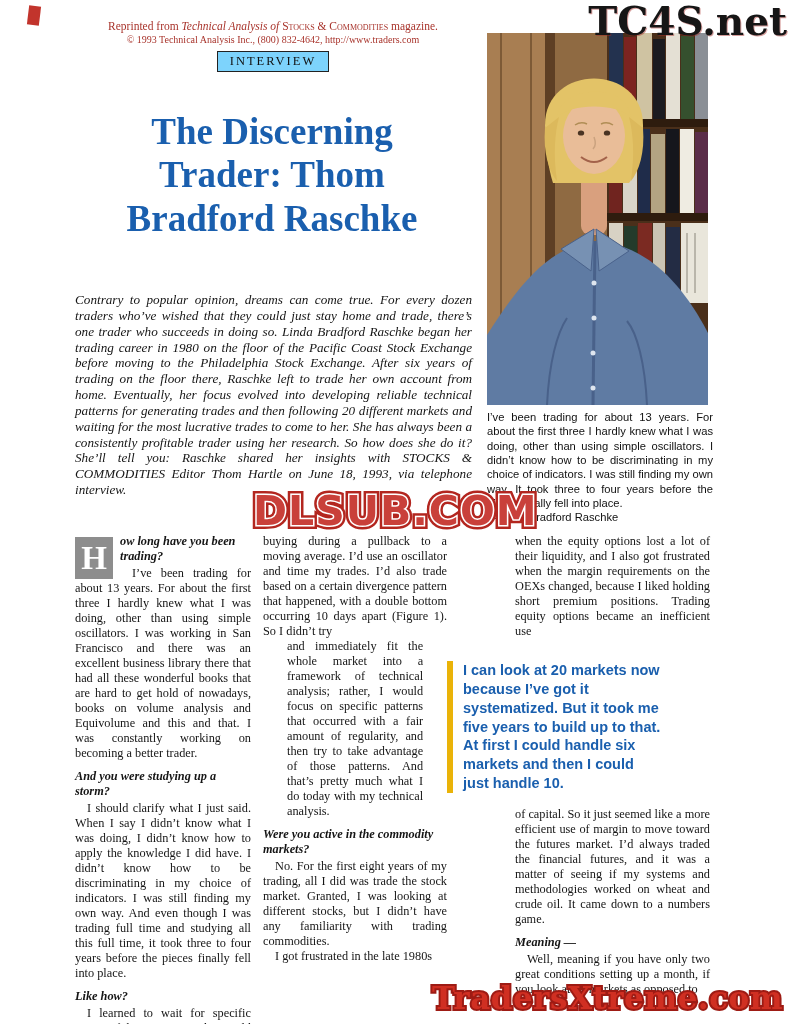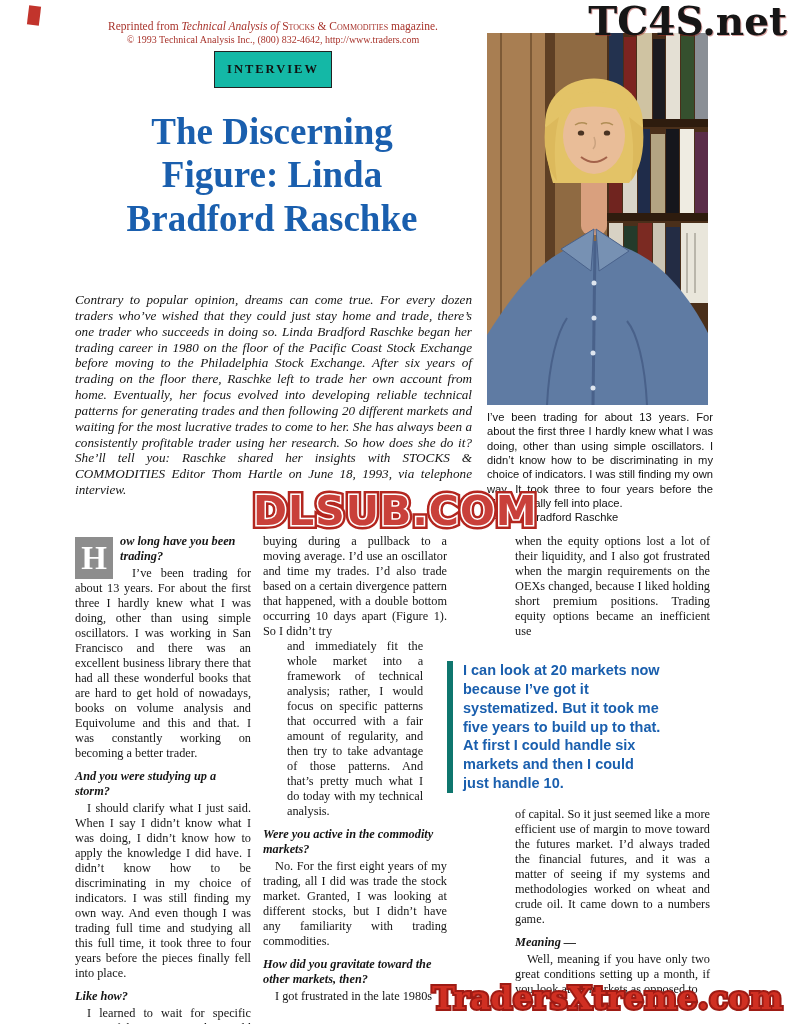--- a/index.html
+++ b/index.html
@@ -10,21 +10,21 @@
     font-family:"Liberation Serif",serif;color:#151515;
   }
   
   .corner-mark{position:absolute;left:28px;top:6px;width:12px;height:19px;background:#c2342c;transform:rotate(7deg);}
   .header{position:absolute;left:75px;top:20px;width:396px;text-align:center;color:#a8332b;}
   .header-line1{font-size:11.5px;}
   .header-line1 .it{font-style:italic;}
   .header-line1 .sc{font-variant:small-caps;}
   .header-line2{font-size:10px;margin-top:2px;}
   .badge-row{position:absolute;left:75px;top:51px;width:396px;text-align:center;}
-  .badge{display:inline-block;border:1.5px solid #222;padding:10px 12px;font-size:12.5px;font-weight:bold;letter-spacing:2px;color:#111;background:#14b8a6;}
+  .badge{display:inline-block;border:1.5px solid #222;padding:2px 12px;font-size:12.5px;font-weight:normal;letter-spacing:2px;color:#111;background:#7dd3fc;}
   
   .title{position:absolute;left:70px;top:110px;width:404px;text-align:center;color:#1a5fae;font-weight:bold;font-size:37px;line-height:1.17;}
   .title .tl{display:block;}
   
   .intro{position:absolute;left:75px;top:292px;width:397px;font-style:italic;font-size:13.2px;line-height:1.2;text-align:justify;}
   
   .photo{position:absolute;left:487px;top:33px;width:221px;height:372px;z-index:1;}
   .photo svg{display:block;width:100%;height:100%;}
   
   .caption{position:absolute;left:487px;top:410px;width:226px;font-family:"Liberation Sans",sans-serif;font-size:11.2px;line-height:1.28;text-align:justify;color:#111;}
@@ -50,21 +50,21 @@
   .a{text-indent:12px;}
   .a.cont{text-indent:0;}
   .a.narrow{width:74%;margin-left:24px;}
   .dropcap{
     float:left;width:38px;height:42px;background:#8d8d8d;color:#ffffff;
     font-weight:bold;font-style:normal;font-size:33px;line-height:42px;text-align:center;
     margin:3px 7px 1px 0;
   }
   .pull{
     margin:22px 0 14px -68px;width:216px;
-    border-left:6px solid #0f766e;padding-left:10px;
+    border-left:6px solid #eab308;padding-left:10px;
     font-family:"Liberation Sans",sans-serif;font-weight:bold;font-size:14.5px;line-height:1.3;
     color:#1a5fae;text-align:left;
   }
 </style>
 </head>
 <body>
 
 <div class="page">
 
   <div class="corner-mark"></div>
@@ -73,21 +73,21 @@
     <div class="header-line1"><span>Reprinted from </span><span class="it">Technical Analysis of </span><span class="sc">Stocks &amp; Commodities</span><span> magazine.</span></div>
     <div class="header-line2">© 1993 Technical Analysis Inc., (800) 832-4642, http://www.traders.com</div>
   </div>
 
   <div class="badge-row">
     <span class="badge">INTERVIEW</span>
   </div>
 
   <h1 class="title">
     <span class="tl">The Discerning</span>
-    <span class="tl">Figure: Linda</span>
+    <span class="tl">Trader: Thom</span>
     <span class="tl">Bradford Raschke</span>
   </h1>
 
   <div class="photo">
     <svg viewBox="0 0 221 372" preserveAspectRatio="none">
       <rect width="221" height="372" fill="#8f6a42"></rect>
       <rect x="0" y="0" width="58" height="372" fill="#a87e52"></rect>
       <line x1="14" y1="0" x2="14" y2="372" stroke="#7d5a36" stroke-width="2"></line>
       <line x1="44" y1="0" x2="44" y2="372" stroke="#7d5a36" stroke-width="2"></line>
       <rect x="58" y="0" width="10" height="372" fill="#5e3f24"></rect>
@@ -165,21 +165,20 @@
       <p class="a">I should clarify what I just said. When I say I didn’t know what I was doing, I didn’t know how to apply the knowledge I did have. I didn’t know how to be discriminating in my choice of indicators. I was still finding my own way. And even though I was trading full time and studying all this full time, it took three to four years before the pieces finally fell into place.</p>
       <p class="q">Like how?</p>
       <p class="a">I learned to wait for specific setups. If there was a trend, I would wait for</p>
     </div>
 
     <div class="col col2">
       <p class="a cont">buying during a pullback to a moving average. I’d use an oscillator and time my trades. I’d also trade based on a certain divergence pattern that happened, with a double bottom occurring 10 days apart (Figure 1). So I didn’t try</p>
       <p class="a cont narrow">and immediately fit the whole market into a framework of technical analysis; rather, I would focus on specific patterns that occurred with a fair amount of regularity, and then try to take advantage of those patterns. And that’s pretty much what I do today with my technical analysis.</p>
       <p class="q">Were you active in the commodity markets?</p>
       <p class="a">No. For the first eight years of my trading, all I did was trade the stock market. Granted, I was looking at different stocks, but I didn’t have any familiarity with trading commodities.</p>
-      <p class="q">How did you gravitate toward the other markets, then?</p>
       <p class="a">I got frustrated in the late 1980s</p>
     </div>
 
     <div class="col col3">
       <p class="a cont">when the equity options lost a lot of their liquidity, and I also got frustrated when the margin requirements on the OEXs changed, because I liked holding short premium positions. Trading equity options became an inefficient use</p>
       <div class="pull">I can look at 20 markets now because I’ve got it systematized. But it took me five years to build up to that. At first I could handle six markets and then I could just handle 10.</div>
       <p class="a cont">of capital. So it just seemed like a more efficient use of margin to move toward the futures market. I’d always traded the financial futures, and it was a matter of seeing if my systems and methodologies worked on wheat and crude oil. It came down to a numbers game.</p>
       <p class="q">Meaning —</p>
       <p class="a">Well, meaning if you have only two great conditions setting up a month, if you look at 20 markets as opposed to</p>
     </div>

